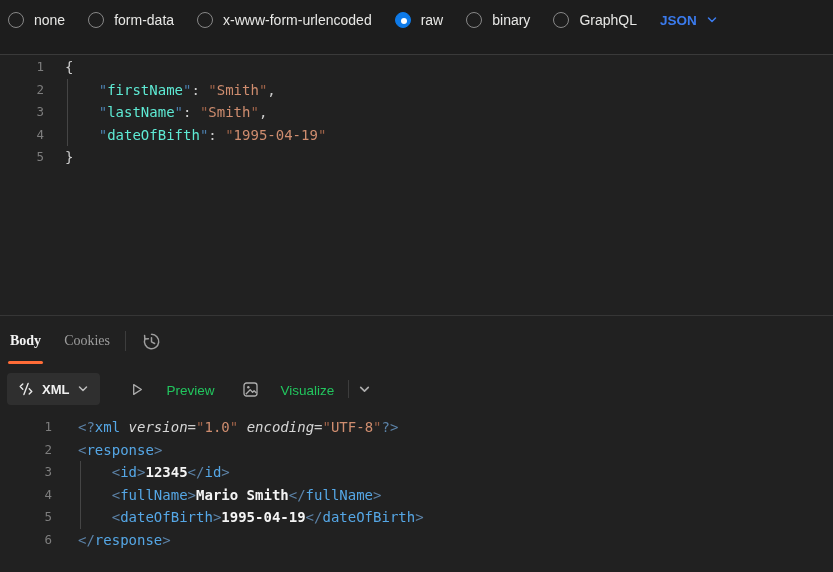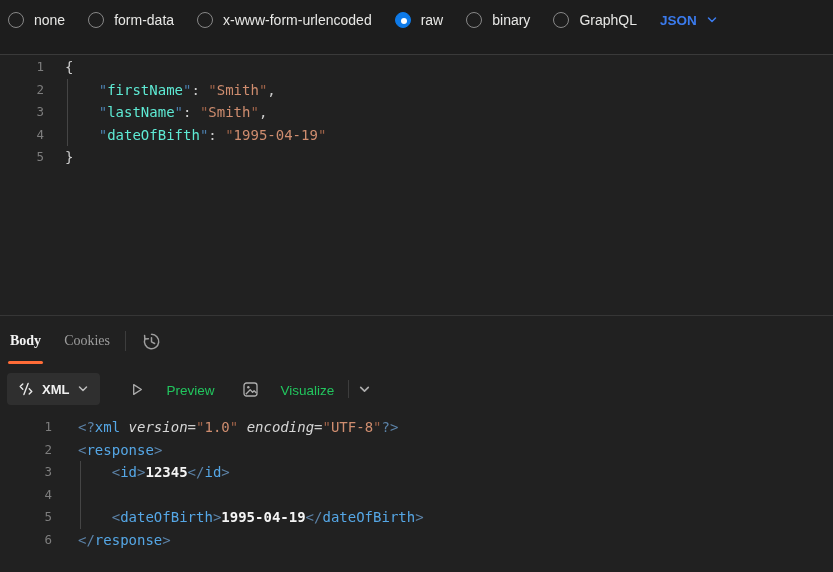--- a/index.html
+++ b/index.html
@@ -243,20 +243,21 @@
       <div class="code-line">
         <span class="ln">2</span>
         <span class="code"><span class="tk-brk">&lt;</span><span class="tk-tagname">response</span><span class="tk-brk">&gt;</span></span>
       </div>
       <div class="code-line">
         <span class="ln">3</span>
         <span class="code"><span class="tk-ws">    </span><span class="tk-brk">&lt;</span><span class="tk-tagname">id</span><span class="tk-brk">&gt;</span><span class="tk-txt">12345</span><span class="tk-brk">&lt;/</span><span class="tk-tagname">id</span><span class="tk-brk">&gt;</span></span>
       </div>
       <div class="code-line">
         <span class="ln">4</span>
+        <span class="code"><span class="tk-ws">    </span><span class="tk-brk">&lt;</span><span class="tk-tagname">fullName</span><span class="tk-brk">&gt;</span><span class="tk-txt">Mario Smith</span><span class="tk-brk">&lt;/</span><span class="tk-tagname">fullName</span><span class="tk-brk">&gt;</span></span>
       </div>
       <div class="code-line">
         <span class="ln">5</span>
         <span class="code"><span class="tk-ws">    </span><span class="tk-brk">&lt;</span><span class="tk-tagname">dateOfBirth</span><span class="tk-brk">&gt;</span><span class="tk-txt">1995-04-19</span><span class="tk-brk">&lt;/</span><span class="tk-tagname">dateOfBirth</span><span class="tk-brk">&gt;</span></span>
       </div>
       <div class="code-line">
         <span class="ln">6</span>
         <span class="code"><span class="tk-brk">&lt;/</span><span class="tk-tagname">response</span><span class="tk-brk">&gt;</span></span>
       </div>
     </div>

